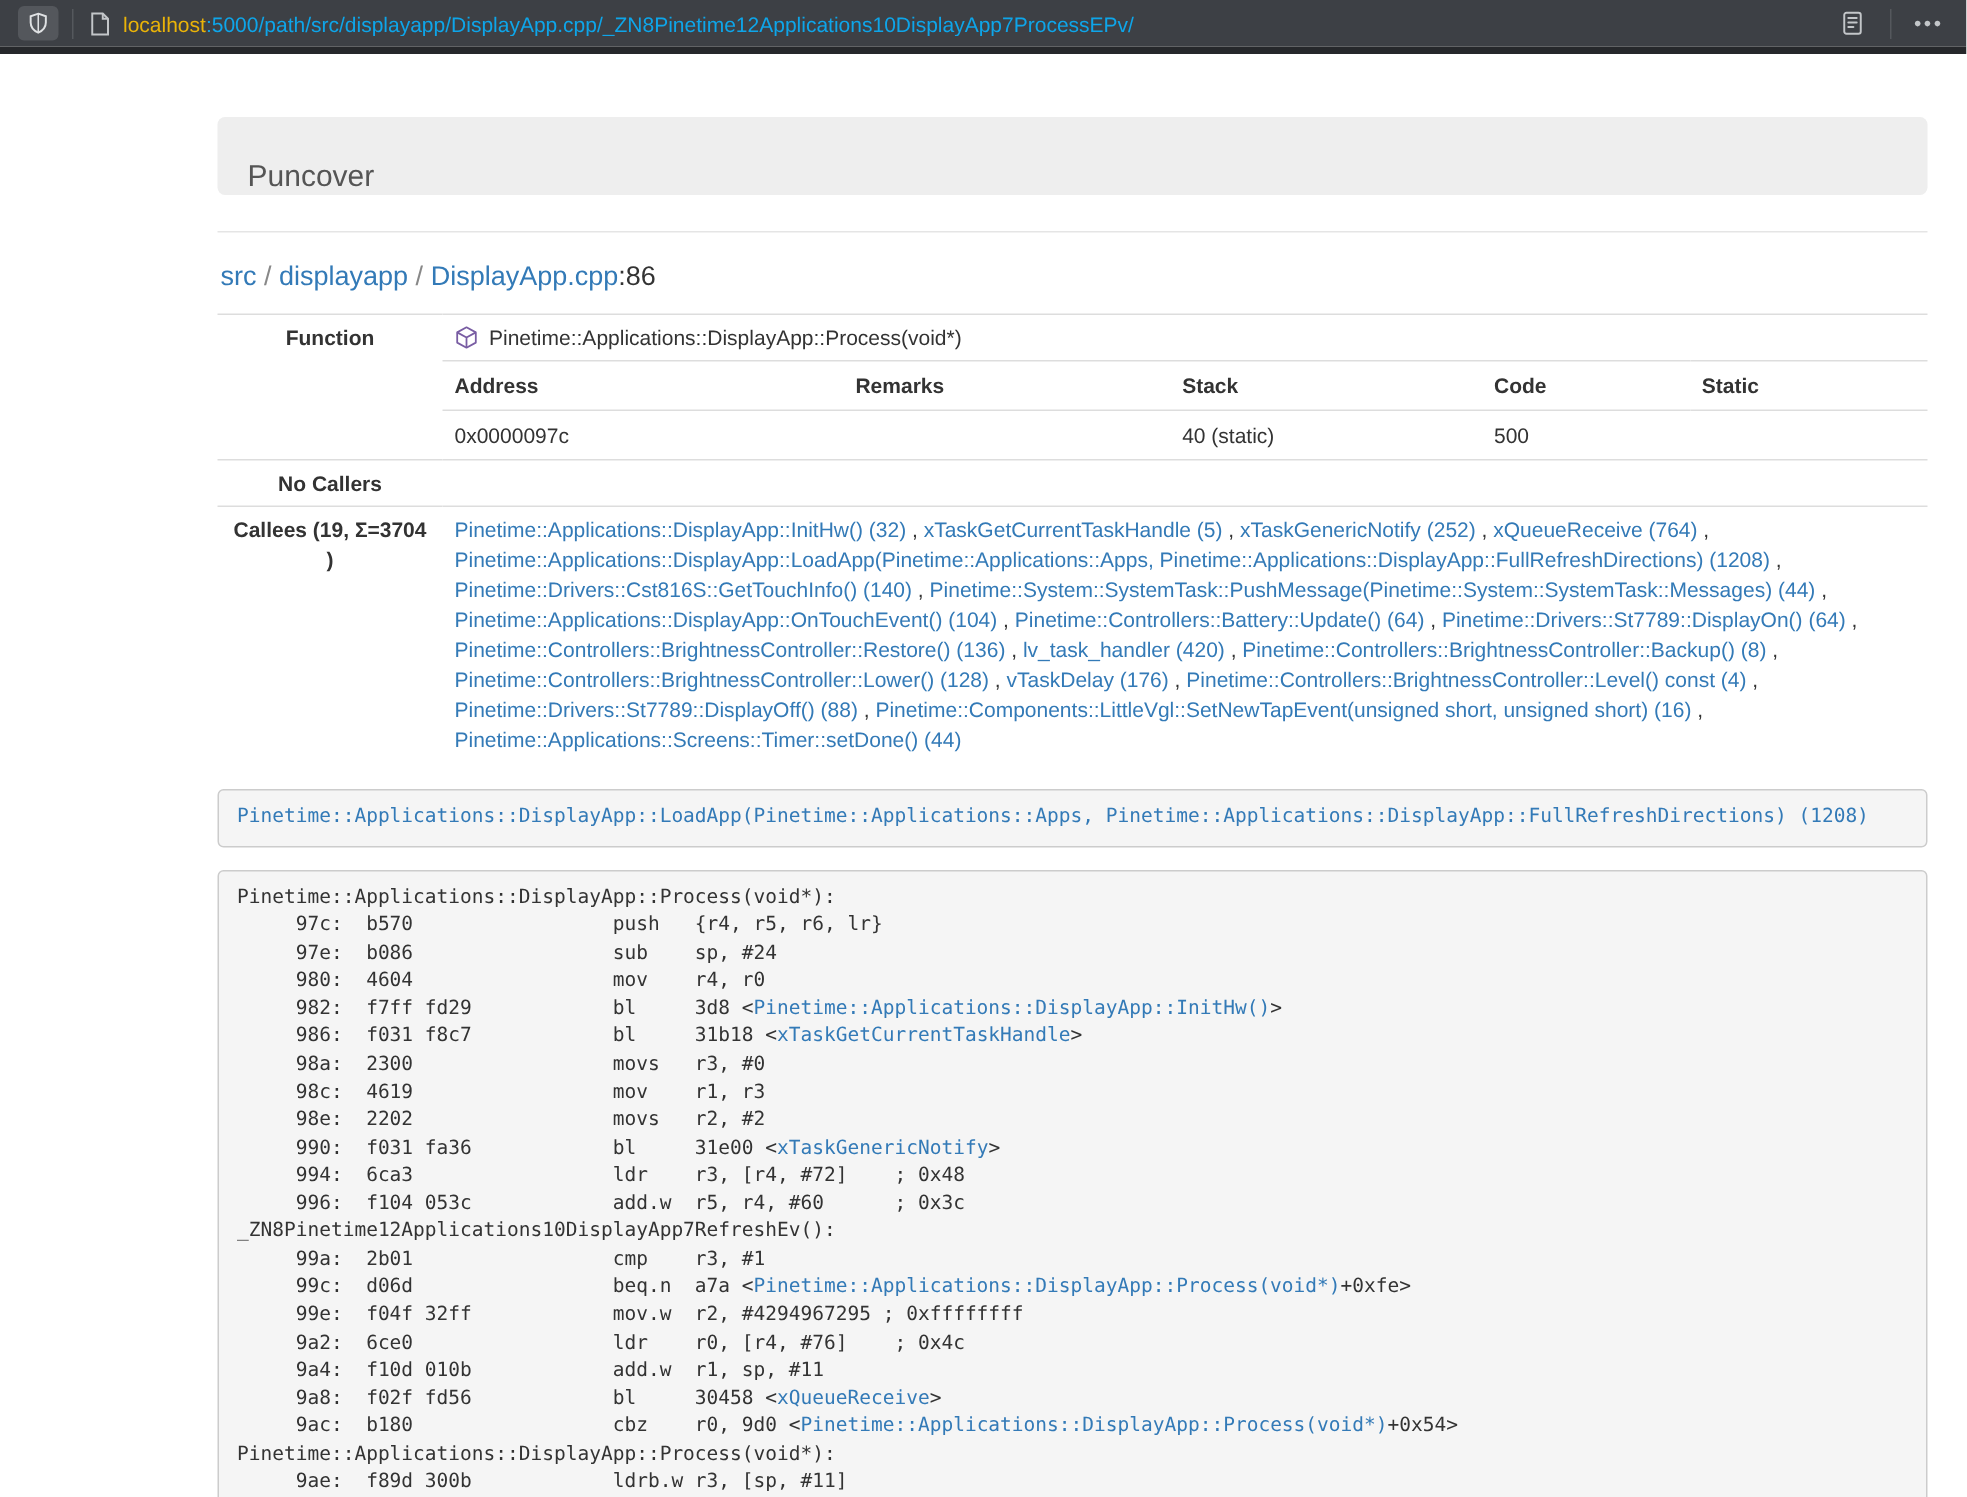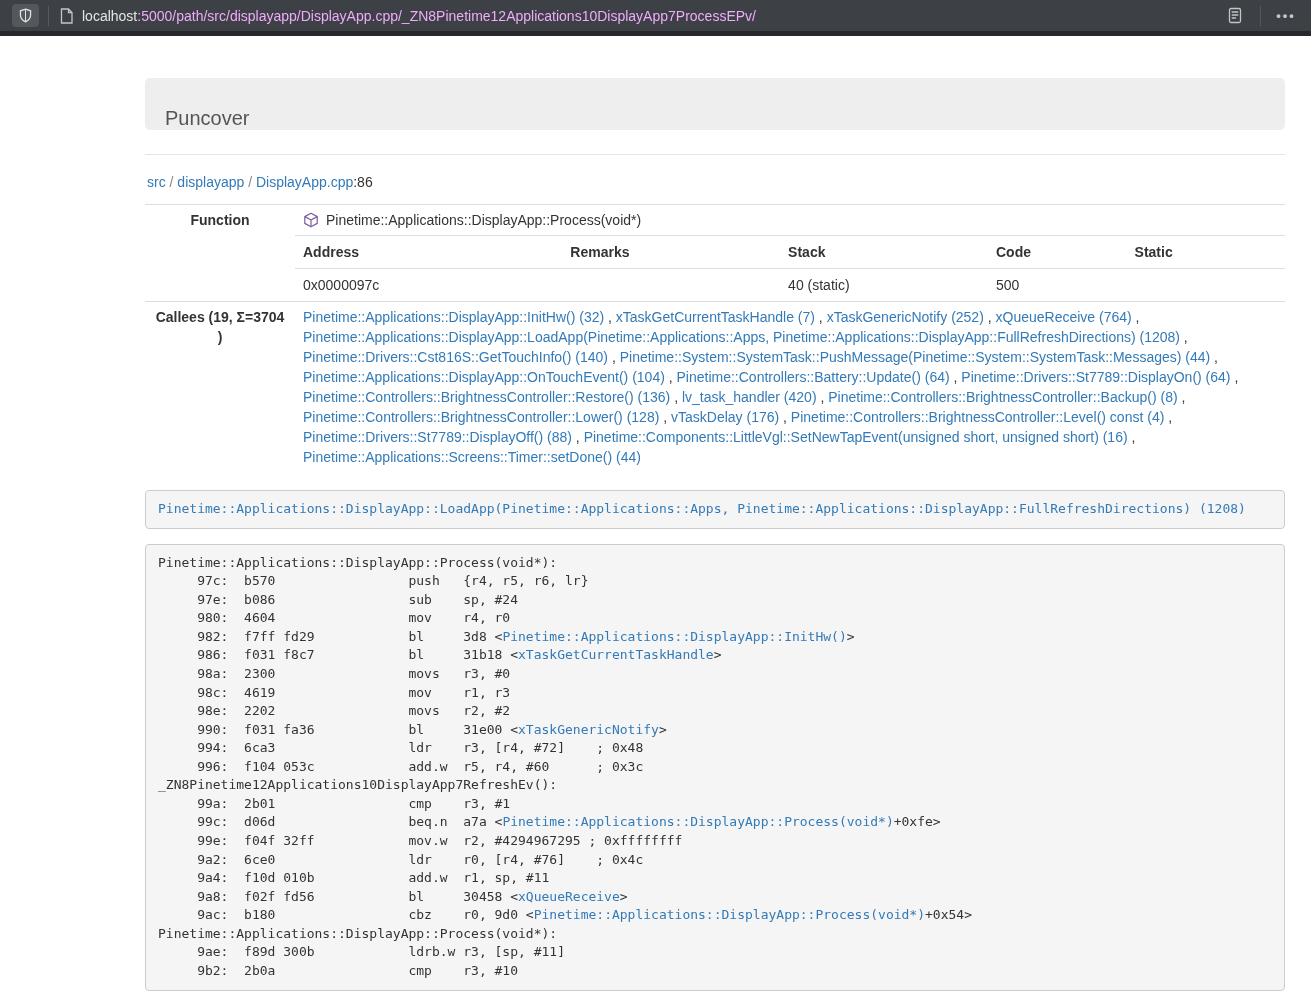--- a/index.html
+++ b/index.html
@@ -7,34 +7,34 @@
     background: #fff; font-family: "Liberation Sans", sans-serif; color: #333; }
 
   
   .topbar { height: 31px; background: #3d4045; display: flex; align-items: center; padding: 0 12px; }
   .topbar-strip { height: 5px; background: #26282b; }
   .chrome-btn { display: flex; align-items: center; justify-content: center;
     width: 27px; height: 23px; border-radius: 4px; background: #54575c; margin-right: 9px; cursor: pointer; }
   .v-div { width: 1px; height: 20px; background: #55585d; }
   .url-bar { display: flex; align-items: center; flex: 1; min-width: 0; height: 100%; cursor: text; }
   .url-text { font-size: 14px; white-space: nowrap; overflow: hidden; margin-left: 8px; }
-  .url-host { color: #e5e5e5; text-align: right; }
-  .url-path { color: #f0abfc; }
+  .url-host { color: #eab308; text-align: right; }
+  .url-path { color: #0ea5e9; }
   .page-glyph { margin-left: 10px; flex: 0 0 auto; display: flex; }
   .right-group { display: flex; align-items: center; margin-left: auto; }
   .icon-btn { display: flex; align-items: center; justify-content: center; width: 26px; height: 24px; cursor: pointer; }
   .dots { color: #c3c6c9; font-size: 13px; letter-spacing: 2px; font-weight: bold; }
 
   
   .container { width: 1140px; margin-left: 145px; }
   .navbar { margin-top: 42px; height: 52px; background: #eeeeee; border-radius: 5px;
     display: flex; align-items: flex-end; padding: 0 20px; }
   .brand { font-size: 20px; color: #555; text-decoration: none; }
   hr.rule { border: 0; border-top: 1px solid #e5e5e5; margin: 24px 0 0 0; }
-  .breadcrumb { margin: 19px 0 14px 2px; font-size: 14px; }
+  .breadcrumb { margin: 19px 0 14px 2px; font-size: 18px; }
   .bc-sep { color: #888; }
   a.lnk { color: #337ab7; text-decoration: none; cursor: pointer; }
 
   
   table.main { width: 100%; border-collapse: collapse; font-size: 14px; color: #333; }
   table.main > tbody > tr > th.rowlabel { width: 150px; text-align: center; vertical-align: top;
     padding: 5px 8px; border-top: 1px solid #ddd; font-weight: bold; line-height: 20px; }
   table.main > tbody > tr > td.rowval { border-top: 1px solid #ddd; padding: 5px 8px;
     vertical-align: top; line-height: 20px; }
   table.main > tbody > tr > td.fn-cell { border-top: 1px solid #ddd; padding: 0; vertical-align: top; }
@@ -134,23 +134,27 @@
                 <td></td>
                 <td>40 (static)</td>
                 <td>500</td>
                 <td></td>
               </tr>
             </tbody>
           </table>
         </td>
       </tr>
       <tr>
+        <th class="rowlabel">No Callers</th>
+        <td class="rowval"></td>
+      </tr>
+      <tr>
         <th class="rowlabel">Callees (19, Σ=3704 )</th>
         <td class="rowval">
-            <div class="callee-line"><a class="lnk">Pinetime::Applications::DisplayApp::InitHw() (32)</a> , <a class="lnk">xTaskGetCurrentTaskHandle (7)</a> , <a class="lnk">xTaskGenericNotify (252)</a> , <a class="lnk">xQueueReceive (764)</a> ,</div>
+            <div class="callee-line"><a class="lnk">Pinetime::Applications::DisplayApp::InitHw() (32)</a> , <a class="lnk">xTaskGetCurrentTaskHandle (5)</a> , <a class="lnk">xTaskGenericNotify (252)</a> , <a class="lnk">xQueueReceive (764)</a> ,</div>
             <div class="callee-line"><a class="lnk">Pinetime::Applications::DisplayApp::LoadApp(Pinetime::Applications::Apps, Pinetime::Applications::DisplayApp::FullRefreshDirections) (1208)</a> ,</div>
             <div class="callee-line"><a class="lnk">Pinetime::Drivers::Cst816S::GetTouchInfo() (140)</a> , <a class="lnk">Pinetime::System::SystemTask::PushMessage(Pinetime::System::SystemTask::Messages) (44)</a> ,</div>
             <div class="callee-line"><a class="lnk">Pinetime::Applications::DisplayApp::OnTouchEvent() (104)</a> , <a class="lnk">Pinetime::Controllers::Battery::Update() (64)</a> , <a class="lnk">Pinetime::Drivers::St7789::DisplayOn() (64)</a> ,</div>
             <div class="callee-line"><a class="lnk">Pinetime::Controllers::BrightnessController::Restore() (136)</a> , <a class="lnk">lv_task_handler (420)</a> , <a class="lnk">Pinetime::Controllers::BrightnessController::Backup() (8)</a> ,</div>
             <div class="callee-line"><a class="lnk">Pinetime::Controllers::BrightnessController::Lower() (128)</a> , <a class="lnk">vTaskDelay (176)</a> , <a class="lnk">Pinetime::Controllers::BrightnessController::Level() const (4)</a> ,</div>
             <div class="callee-line"><a class="lnk">Pinetime::Drivers::St7789::DisplayOff() (88)</a> , <a class="lnk">Pinetime::Components::LittleVgl::SetNewTapEvent(unsigned short, unsigned short) (16)</a> ,</div>
             <div class="callee-line"><a class="lnk">Pinetime::Applications::Screens::Timer::setDone() (44)</a></div>
           </td>
       </tr>
     </tbody>

